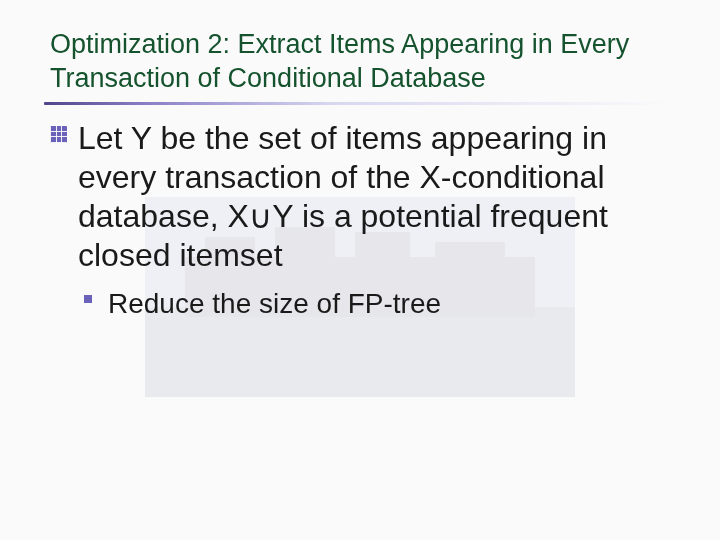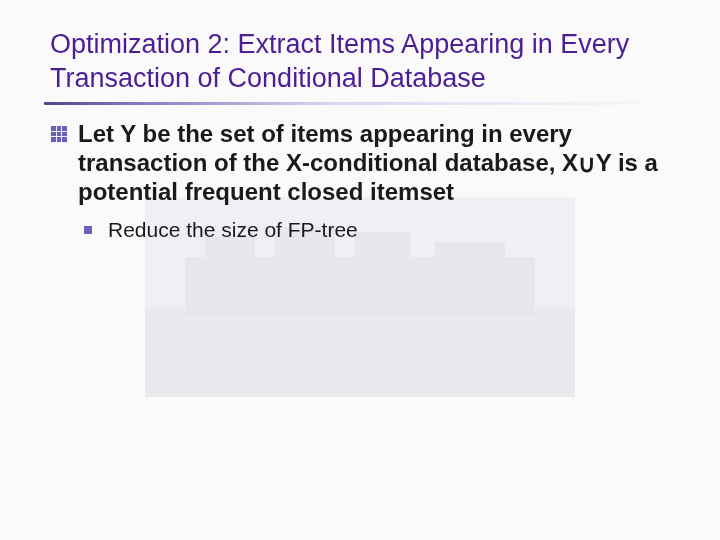--- a/index.html
+++ b/index.html
@@ -25,21 +25,21 @@
   .sky { fill: #b8c4e0; }
   .bldg { fill: #8a90a8; }
   .base { fill: #9ea6b8; }
   .content {
     position: relative;
     z-index: 1;
     padding: 28px 40px 0 50px;
   }
   .title {
     font-size: 27px;
-    color: #4c1d95;
+    color: #14532d;
     line-height: 1.25;
     font-weight: 400;
     margin-bottom: 6px;
   }
   .underline {
     height: 3px;
     margin-left: -6px;
     margin-right: -2px;
     margin-bottom: 14px;
     background: linear-gradient(to right,
@@ -49,25 +49,25 @@
       rgba(200,200,235,0.3) 75%,
       rgba(200,200,235,0) 100%);
     border-radius: 1px;
   }
   ul.main {
     list-style: none;
     padding-left: 28px;
   }
   ul.main > li {
     position: relative;
-    font-size: 24px;
+    font-size: 32px;
     color: #1a1a1a;
     line-height: 1.22;
     margin-bottom: 2px;
-    font-weight: 700;
+    font-weight: 400;
   }
   ul.main > li::before {
     content: "";
     position: absolute;
     left: -28px;
     top: 7px;
     width: 17px;
     height: 17px;
     background:
       linear-gradient(135deg, #6a62b8 0%, #6a62b8 100%);
@@ -91,21 +91,21 @@
     border-radius: 1px;
     pointer-events: none;
   }
   ul.sub {
     list-style: none;
     padding-left: 58px;
     margin-top: 10px;
   }
   ul.sub > li {
     position: relative;
-    font-size: 21px;
+    font-size: 28px;
     color: #1a1a1a;
     line-height: 1.35;
     font-weight: 400;
   }
   ul.sub > li::before {
     content: "";
     position: absolute;
     left: -24px;
     top: 10px;
     width: 8px;

